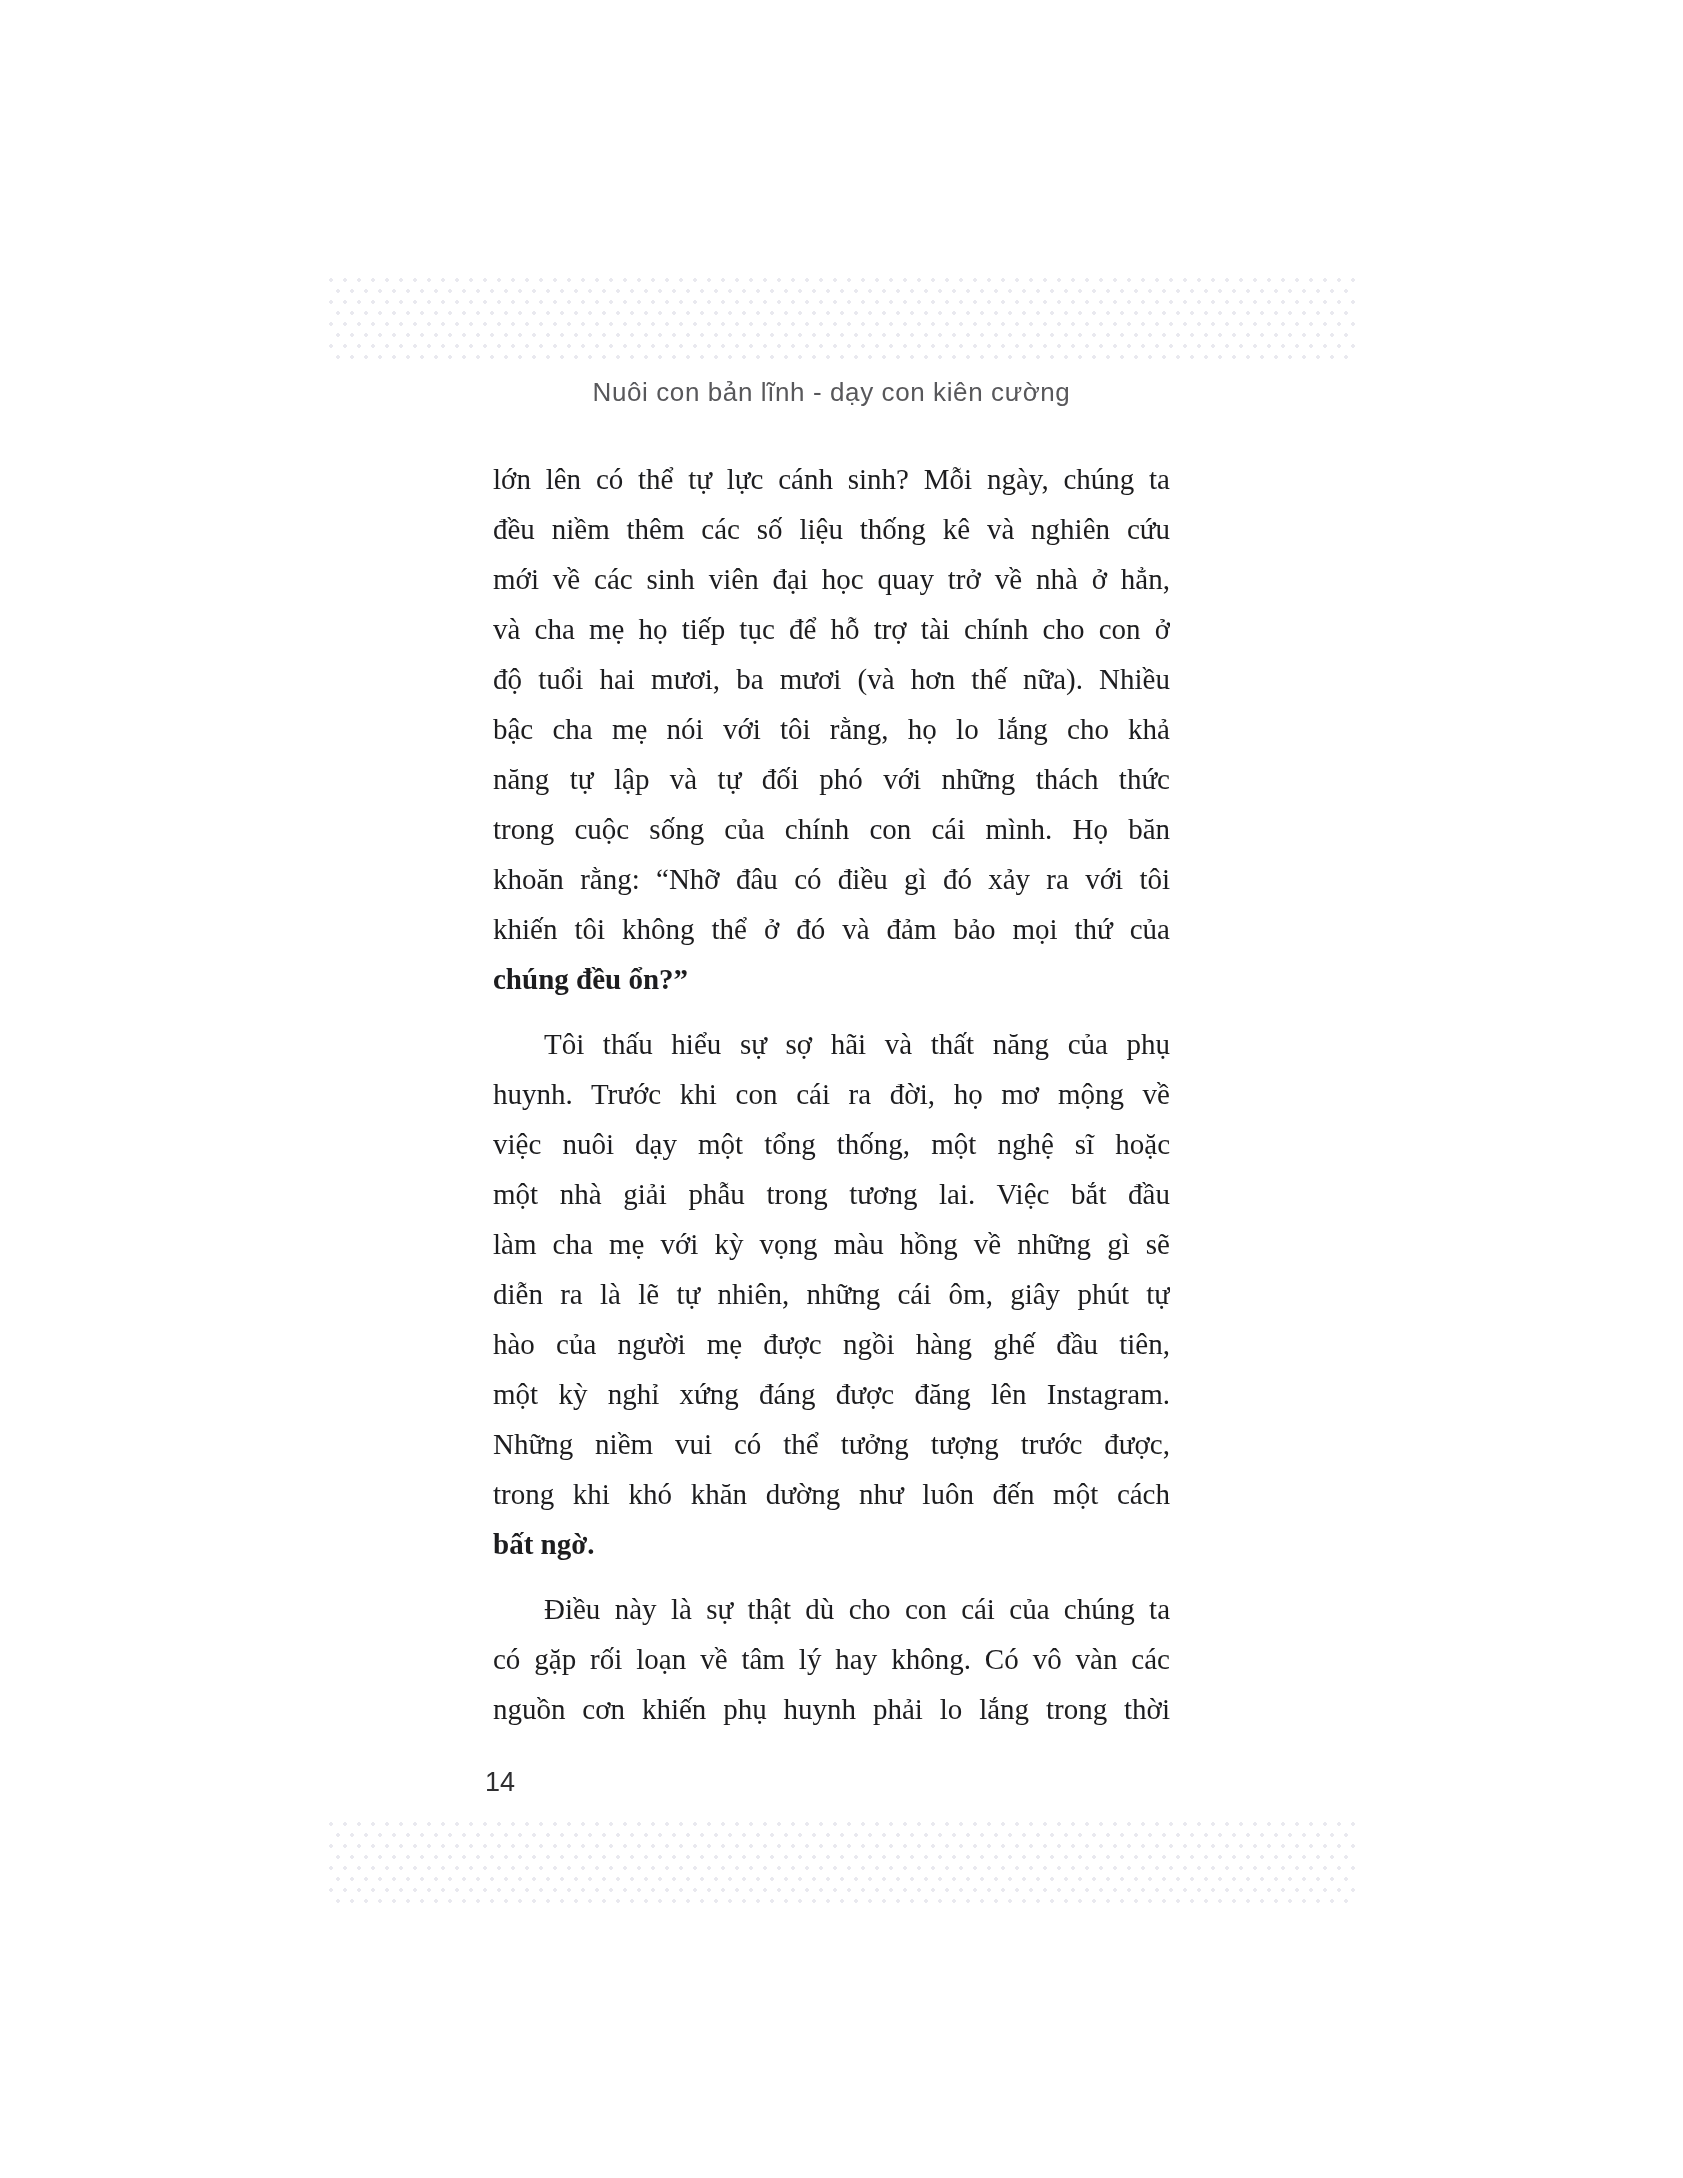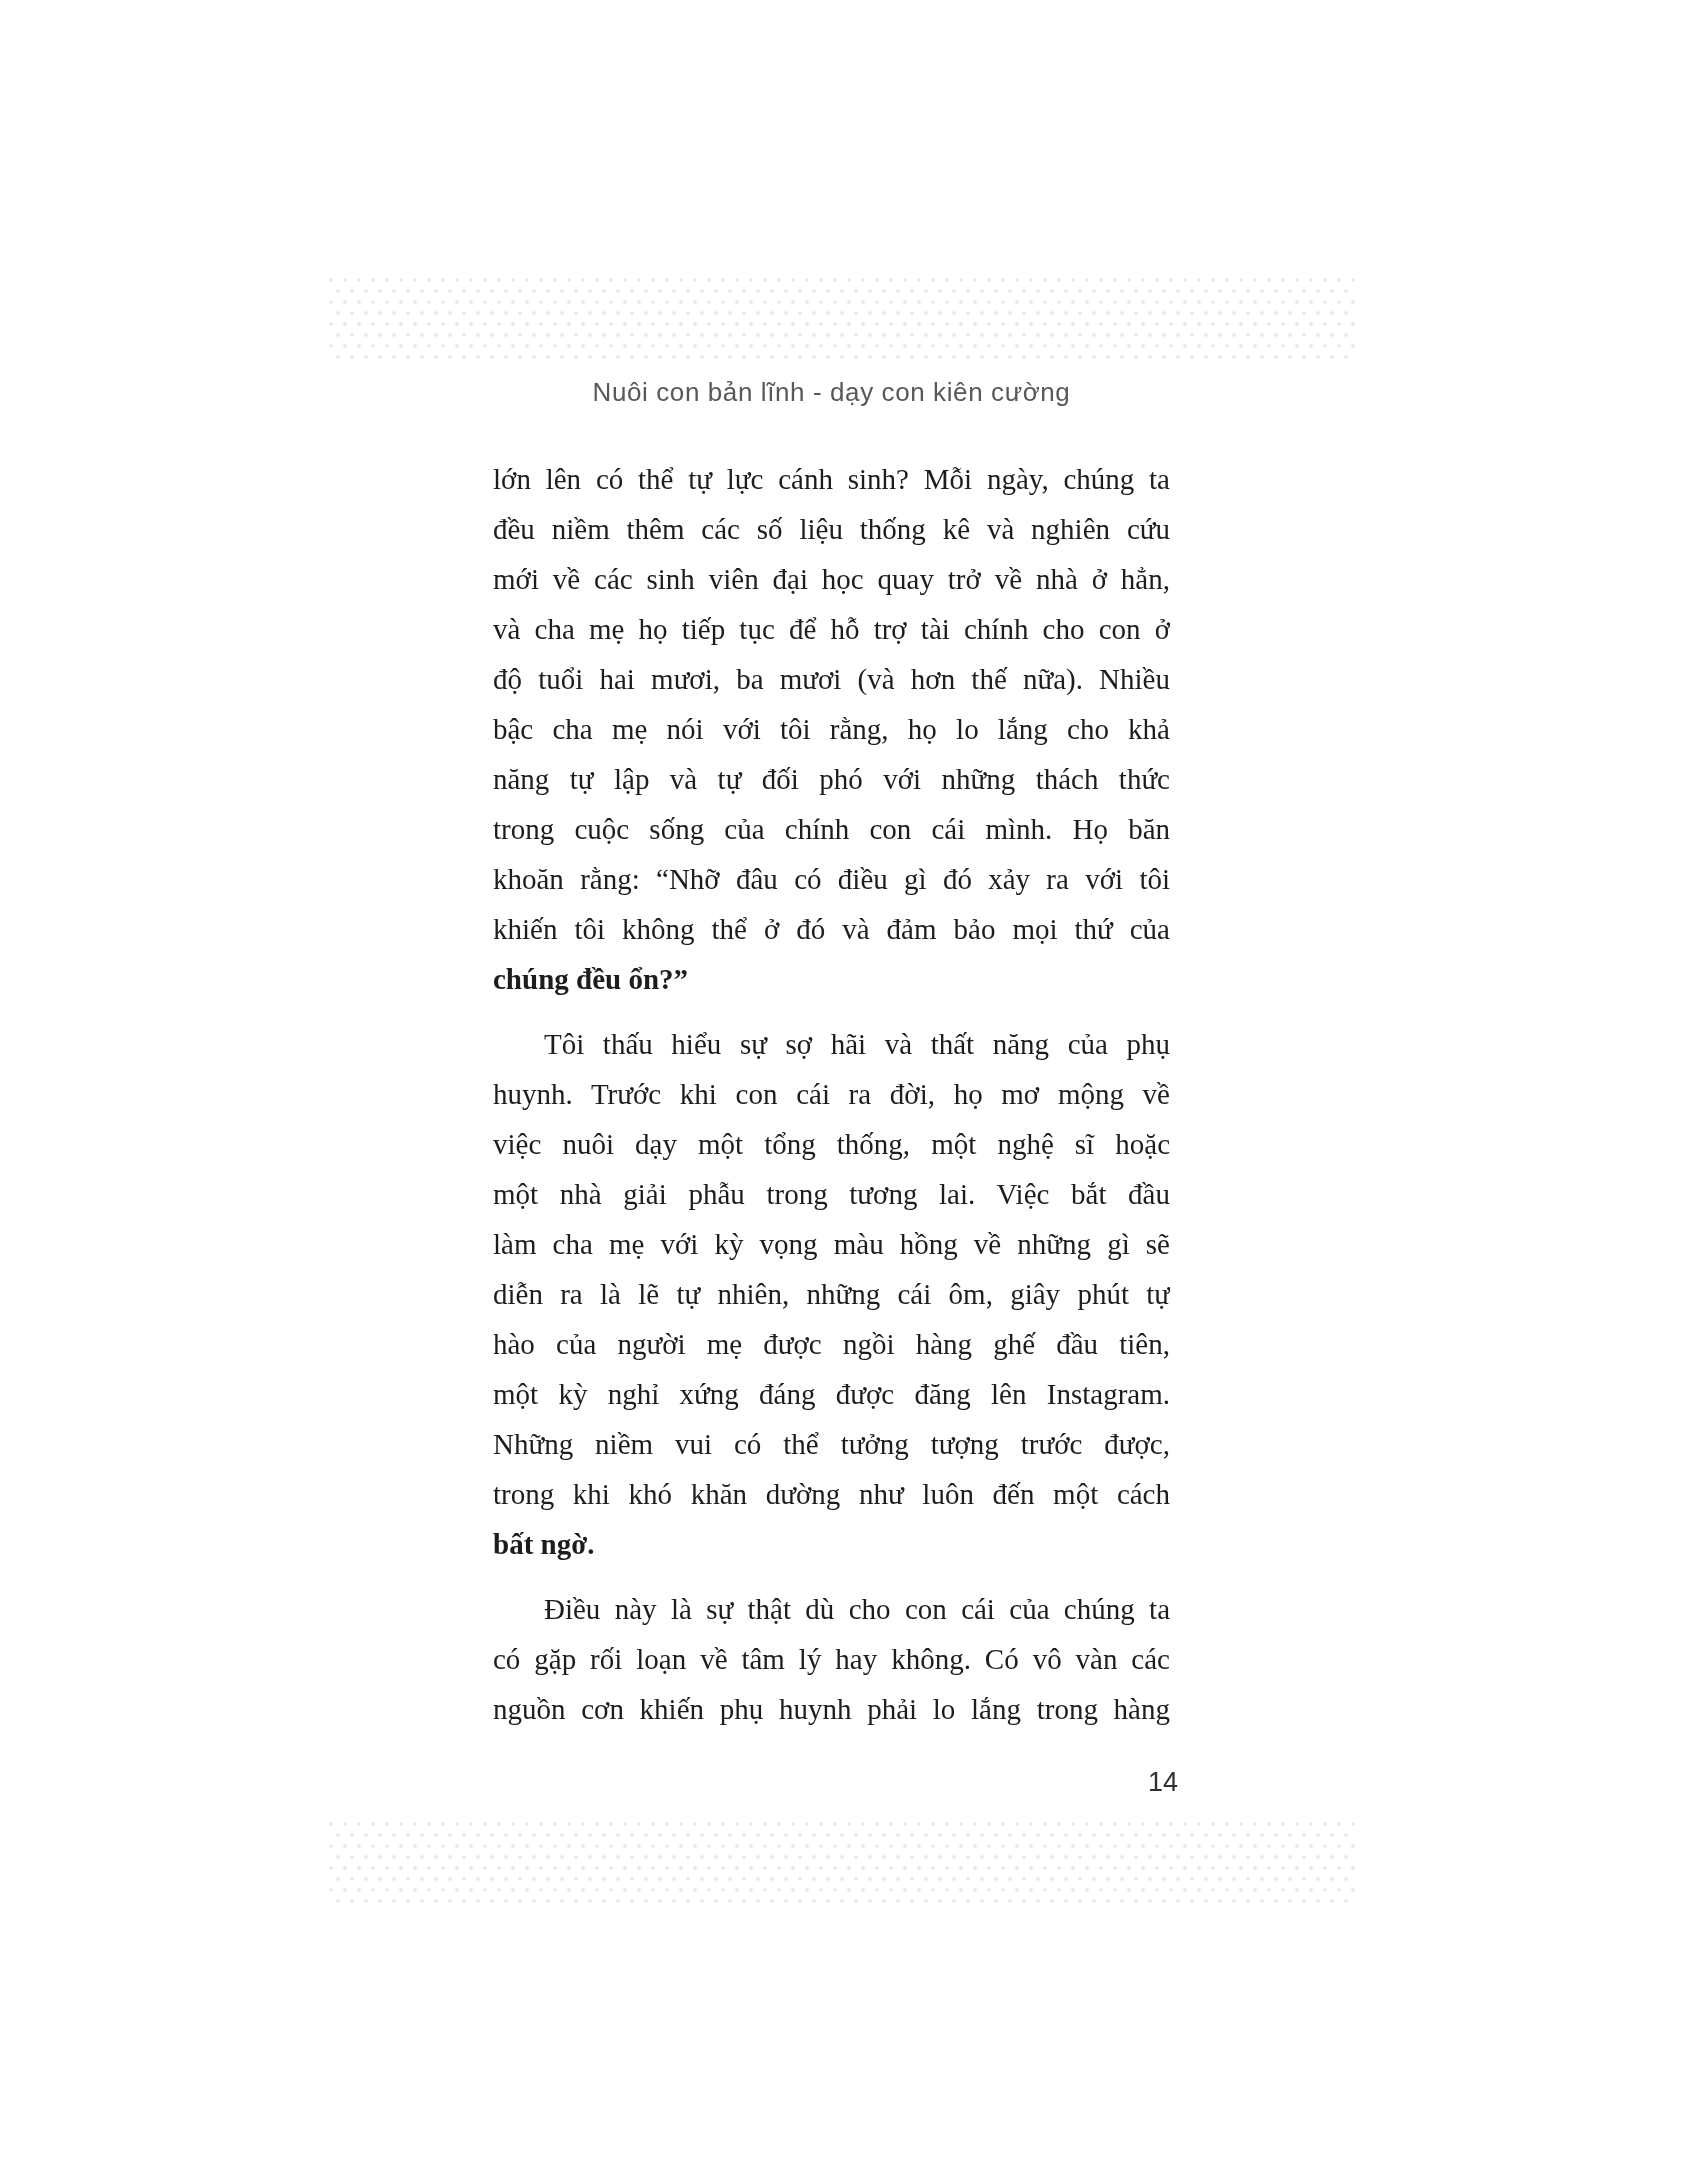--- a/index.html
+++ b/index.html
@@ -60,21 +60,21 @@
     overflow: hidden;
   }
   .line.para-end { text-align-last: left; font-weight: bold; }
   .line.indent   { padding-left: 51px; }
 
   .page-number {
     position: absolute;
     left: 485px;
     width: 693px;
     top: 1767px;
-    text-align: right;
+    text-align: left;
     font-family: "Liberation Sans", "DejaVu Sans", sans-serif;
     font-size: 27px;
     color: var(--pagenum-text, #2f2f31);
   }
 </style>
 </head>
 <body>
 
 <div class="page">
   <div class="dots-band dots-top"></div>
@@ -104,21 +104,21 @@
         <div class="line">diễn ra là lẽ tự nhiên, những cái ôm, giây phút tự</div>
         <div class="line">hào của người mẹ được ngồi hàng ghế đầu tiên,</div>
         <div class="line">một kỳ nghỉ xứng đáng được đăng lên Instagram.</div>
         <div class="line">Những niềm vui có thể tưởng tượng trước được,</div>
         <div class="line">trong khi khó khăn dường như luôn đến một cách</div>
         <div class="line para-end">bất ngờ.</div>
       </div>
       <div class="paragraph">
         <div class="line indent">Điều này là sự thật dù cho con cái của chúng ta</div>
         <div class="line">có gặp rối loạn về tâm lý hay không. Có vô vàn các</div>
-        <div class="line">nguồn cơn khiến phụ huynh phải lo lắng trong hàng</div>
+        <div class="line">nguồn cơn khiến phụ huynh phải lo lắng trong thời</div>
       </div>
     </div>
 
   <div class="page-number">14</div>
 
   <div class="dots-band dots-bottom"></div>
 </div>
 
 
 </body></html>

